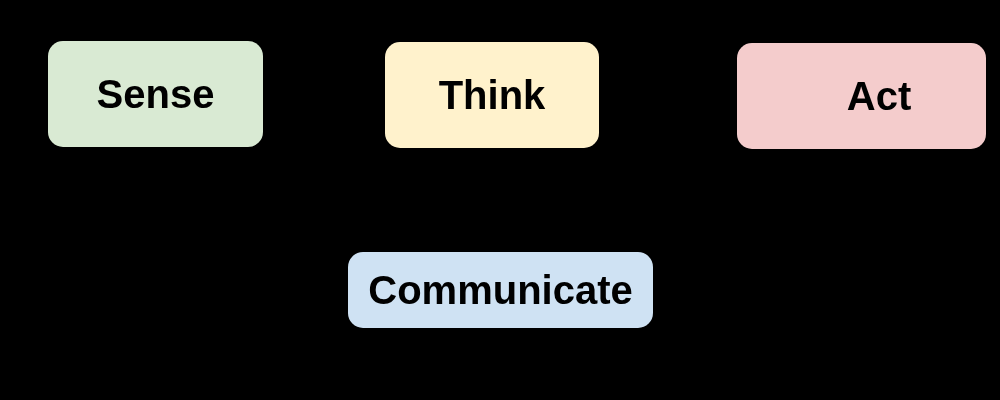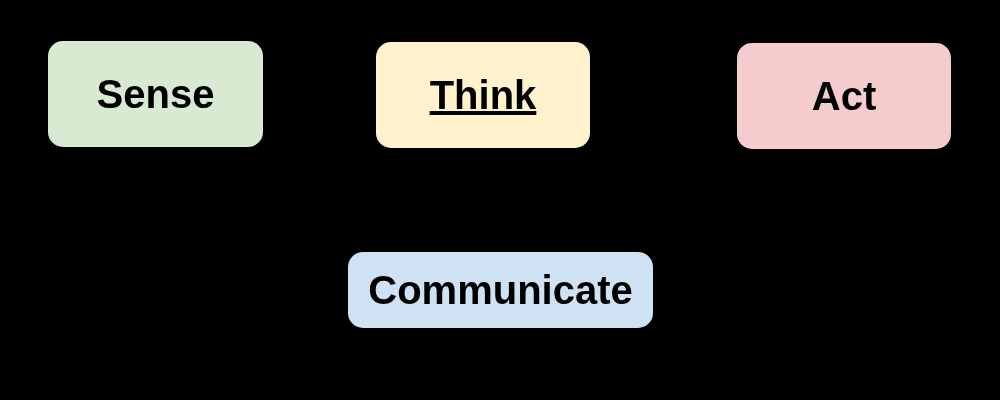--- a/index.html
+++ b/index.html
@@ -24,38 +24,38 @@
   }
   .node-label {
     font-size: 40px;
     font-weight: bold;
     color: #000000;
     line-height: 1;
     white-space: nowrap;
     user-select: none;
   }
   .node-sense       { left: 48px;  top: 41px;  width: 215px; height: 106px; }
-  .node-think       { left: 376px; top: 42px;  width: 214px; height: 106px; text-decoration: underline; }
+  .node-think       { left: 385px; top: 42px;  width: 214px; height: 106px; }
   .node-act         { left: 737px; top: 43px;  width: 214px; height: 106px; }
   .node-communicate { left: 348px; top: 252px; width: 305px; height: 76px; }
 </style>
 </head>
 <body>
 
 <div class="canvas" style="background-color: rgb(0, 0, 0); text-align: right;">
 
   <div class="node node-sense" style="background-color: rgb(217, 234, 211);">
     <span class="node-label">Sense</span>
   </div>
 
   <div class="node node-think" style="background-color: rgb(255, 242, 204);">
     <span class="node-label">Think</span>
   </div>
 
-  <div class="node node-act" style="background-color: rgb(244, 204, 204);">
+  <div class="node node-act" style="background-color: rgb(244, 204, 204); padding-left: 35px;">
     <span class="node-label">Act</span>
   </div>
 
   <div class="node node-communicate" style="background-color: rgb(207, 226, 243);">
     <span class="node-label">Communicate</span>
   </div>
 
 </div>
 
 </body></html>

